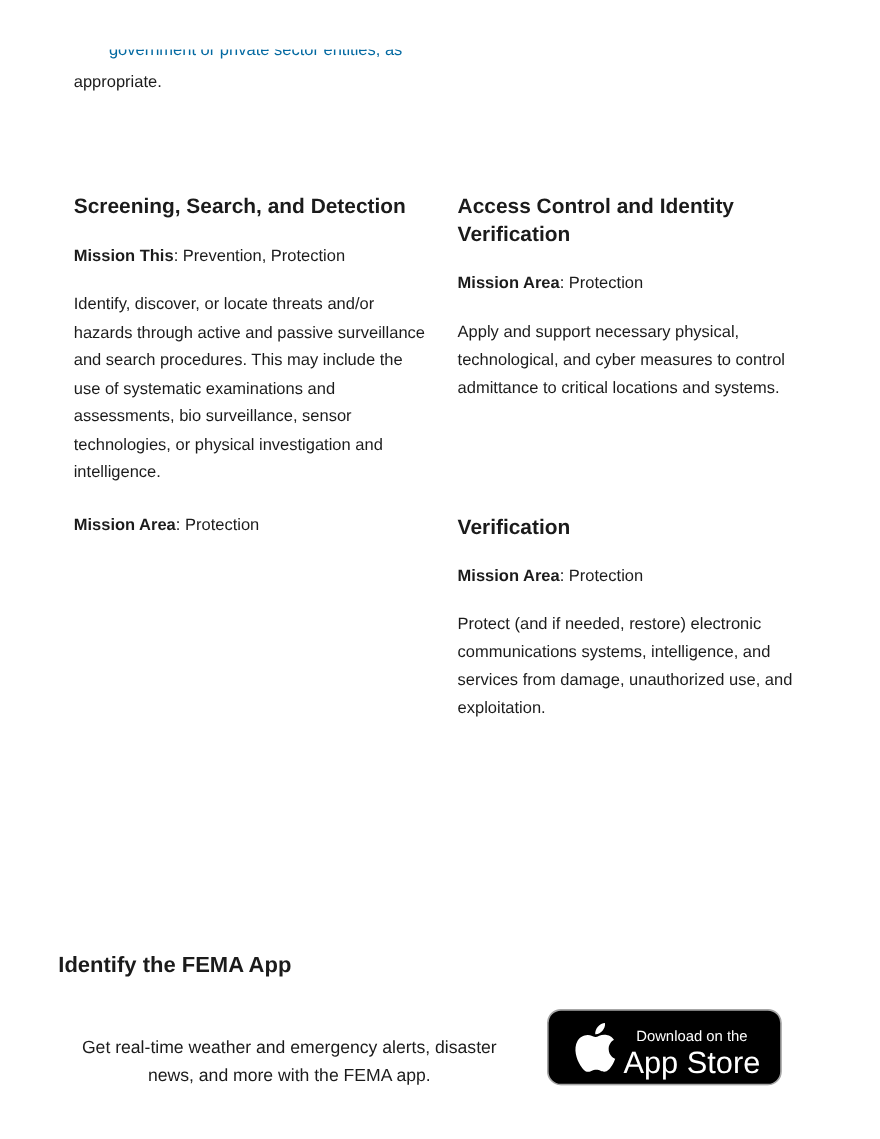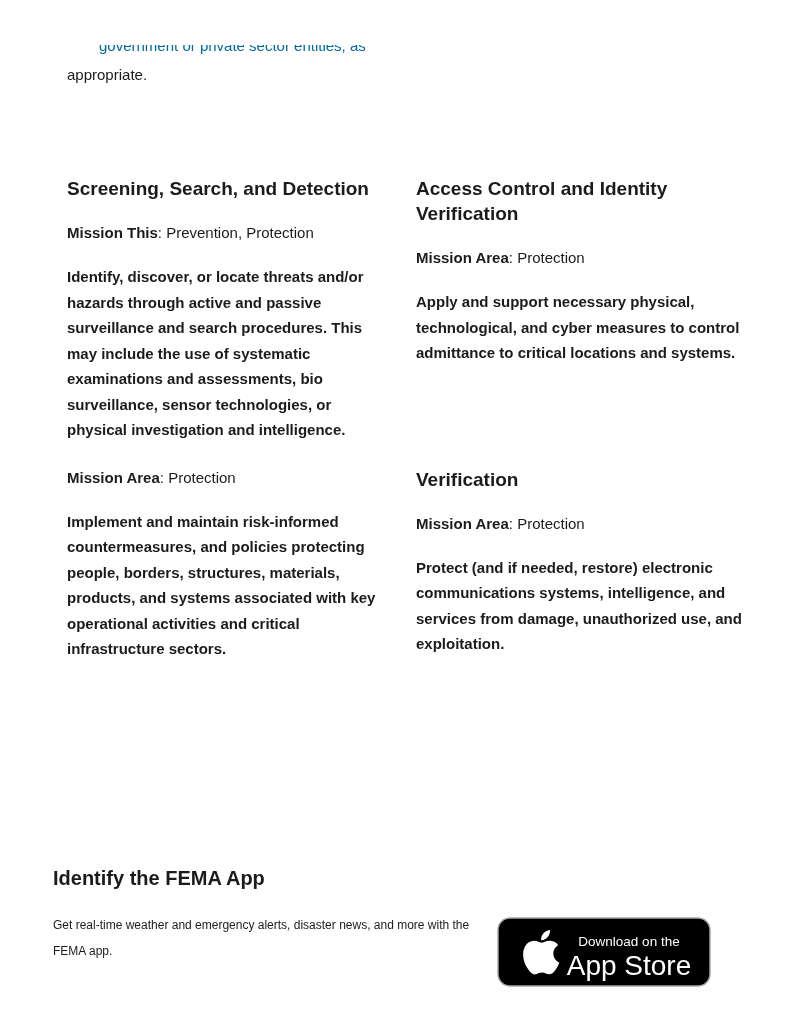--- a/index.html
+++ b/index.html
@@ -47,35 +47,35 @@
     margin:0 0 21px 0;
   }
   .mission {
     font-size:15px; line-height:22px;
     margin:0 0 20px 0;
   }
   .mission .mission-label { font-weight:700; }
   .cap-desc {
     font-size:15px; line-height:25.5px;
     margin:0;
-    font-weight:bold;
   }
 
   
   .download-title {
     position:absolute; left:53px; top:866px;
     font-size:20px; line-height:25px;
     font-weight:700;
     margin:0;
   }
   .download-desc {
-    position:absolute; left:53px; top:912px;
+    position:absolute; left:53px; top:940px;
     width:420px;
-    font-size:12px; line-height:26px;
+    font-size:16px; line-height:26px;
     margin:0;
+    text-align:center;
   }
   .appstore-badge {
     position:absolute; left:497px; top:917px;
     width:248px; height:70px;
     display:block;
     cursor:pointer;
   }
   .appstore-badge svg { display:block; }
 </style>
 </head>
@@ -101,21 +101,20 @@
     <p class="mission">
       <span class="mission-label">Mission Area</span><span>: Protection</span>
     </p>
     <p class="cap-desc">Apply and support necessary physical, technological, and cyber measures to control admittance to critical locations and systems.</p>
   </div>
 
   <div class="cap-card">
     <p class="mission">
       <span class="mission-label">Mission Area</span><span>: Protection</span>
     </p>
-    <p class="cap-desc">Implement and maintain risk-informed countermeasures, and policies protecting people, borders, structures, materials, products, and systems associated with key operational activities and critical infrastructure sectors.</p>
   </div>
 
   <div class="cap-card">
     <h3>Verification</h3>
     <p class="mission">
       <span class="mission-label">Mission Area</span><span>: Protection</span>
     </p>
     <p class="cap-desc">Protect (and if needed, restore) electronic communications systems, intelligence, and services from damage, unauthorized use, and exploitation.</p>
   </div>
 

